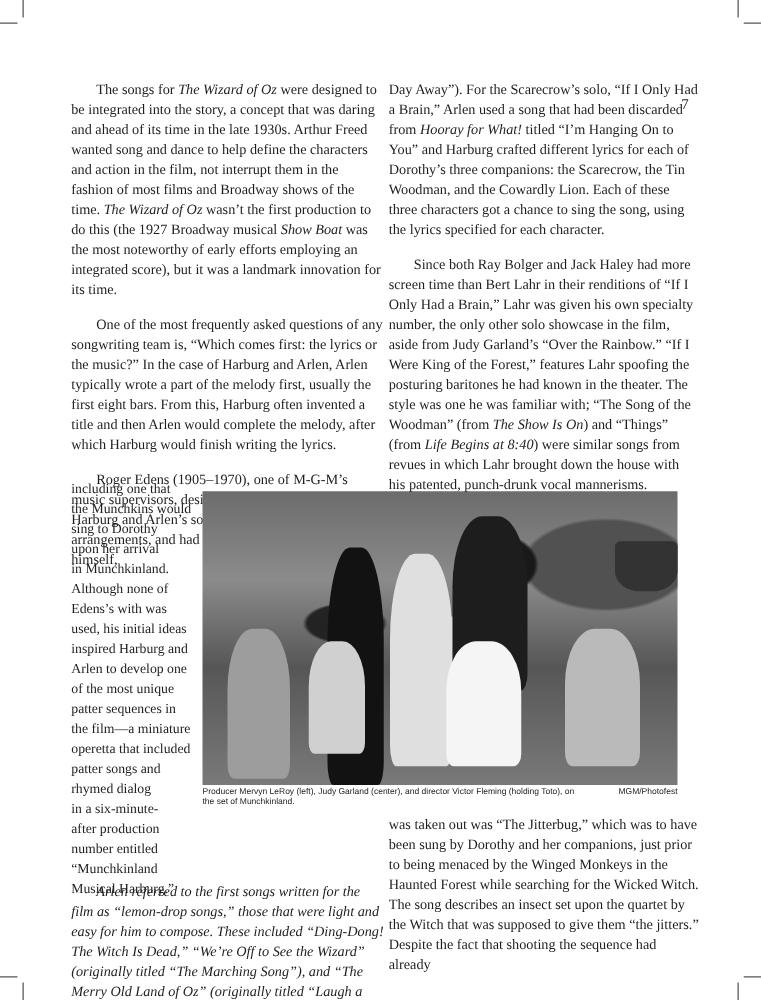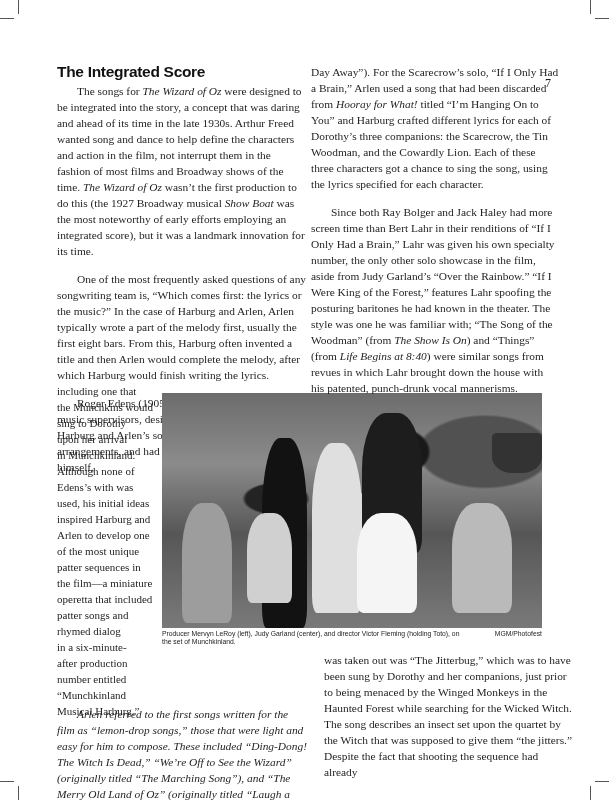--- a/index.html
+++ b/index.html
@@ -5,21 +5,21 @@
   html, body { margin: 0; padding: 0; background: #ffffff; }
   body { width: 609px; height: 800px; position: relative; overflow: hidden;
          font-family: "Liberation Serif", "DejaVu Serif", serif; color: #1e1e1e; }
   .crop { position: absolute; background: #555; }
   .page-num { position: absolute; top: 76px; left: 545px; font-size: 12px; }
   .col { position: absolute; font-size: 11.4px; line-height: 16px; }
   .col p { margin: 0 0 12px 0; text-indent: 20px; }
   .col p.noindent { text-indent: 0; }
   .left { left: 57px; top: 64px; width: 250px; }
   .right { left: 311px; top: 64px; width: 248px; }
-  .right-bottom { left: 324px; top: 652px; width: 248px; }
+  .right-bottom { left: 311px; top: 652px; width: 248px; }
   .left-bottom { left: 57px; top: 706px; width: 250px; font-style: italic; }
   h2 { font-family: "Liberation Sans", "DejaVu Sans", sans-serif; font-size: 15.5px;
        font-weight: bold; margin: 0 0 3px 0; letter-spacing: -0.3px; color:#111; }
   .narrow { position: absolute; left: 68px; top: 379px; width: 95px; font-size: 11px; line-height: 16px; }
   .narrow .line { white-space: nowrap; }
   .photo { position: absolute; left: 162px; top: 393px; width: 380px; height: 235px;
            background:
              radial-gradient(ellipse at 30% 45%, #2b2b2b 0 8%, transparent 9%),
              radial-gradient(ellipse at 54% 50%, #c8c8c8 0 10%, transparent 11%),
              radial-gradient(ellipse at 62% 25%, #222 0 9%, transparent 10%),
@@ -42,21 +42,20 @@
 <div class="crop" style="left:590px;top:0;width:1px;height:14px;"></div>
 <div class="crop" style="left:595px;top:18px;width:14px;height:1px;"></div>
 <div class="crop" style="left:0;top:781px;width:14px;height:1px;"></div>
 <div class="crop" style="left:18px;top:786px;width:1px;height:14px;"></div>
 <div class="crop" style="left:595px;top:781px;width:14px;height:1px;"></div>
 <div class="crop" style="left:590px;top:786px;width:1px;height:14px;"></div>
 
 <div class="page-num">7</div>
 
 <div class="col left">
-  <h2>The Integrated Score</h2>
   <p><span>The songs for </span><i>The Wizard of Oz</i><span> were designed to be integrated into the story, a concept that was daring and ahead of its time in the late 1930s. Arthur Freed wanted song and dance to help define the characters and action in the film, not interrupt them in the fashion of most films and Broadway shows of the time. </span><i>The Wizard of Oz</i><span> wasn’t the first production to do this (the 1927 Broadway musical </span><i>Show Boat</i><span> was the most noteworthy of early efforts employing an integrated score), but it was a landmark innovation for its time.</span></p>
   <p>One of the most frequently asked questions of any songwriting team is, “Which comes first: the lyrics or the music?” In the case of Harburg and Arlen, Arlen typically wrote a part of the melody first, usually the first eight bars. From this, Harburg often invented a title and then Arlen would complete the melody, after which Harburg would finish writing the lyrics.</p>
   <p style="margin-bottom:0">Roger Edens (1905–1970), one of M-G-M’s music supervisors, designed the blueprint for some of Harburg and Arlen’s songs, wrote some of the vocal arrangements, and had even written four songs himself,</p>
 </div>
 
 <div class="narrow" style="left:57px;top:383px;">
   <div id="narrow-lines">
       <div class="line">including one that</div>
       <div class="line">the Munchkins would</div>
       <div class="line">sing to Dorothy</div>

